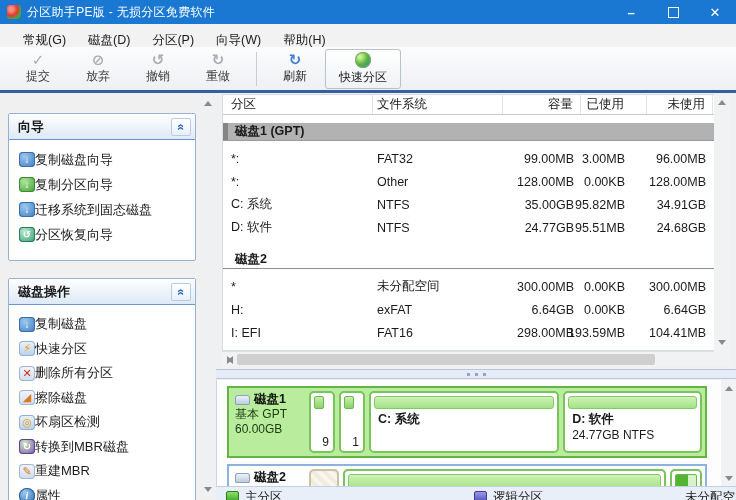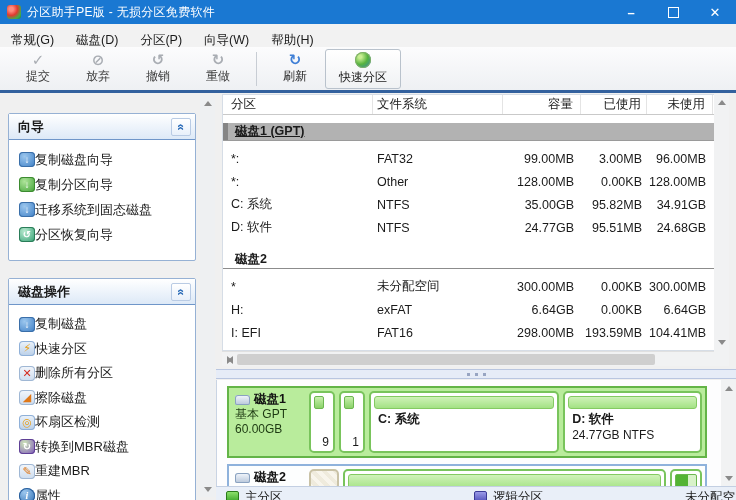--- a/index.html
+++ b/index.html
@@ -12,21 +12,21 @@
   .app-icon { width:14px; height:14px; margin:0 6px 0 7px; border-radius:3px;
     background:radial-gradient(circle at 30% 30%, #ff8a7e 15%, #e03a2f 45%, #3fae4a 75%, #2a7f35); }
   .title-text { font-size:12px; letter-spacing:.3px; }
   .win-controls { margin-left:auto; display:flex; height:100%; }
   .win-btn { width:42px; height:100%; display:flex; align-items:center; justify-content:center; color:#fff; font-size:13px; cursor:default; }
   .glyph-min::before{ content:"–"; font-weight:bold; }
   .glyph-max::before{ content:""; display:block; width:9px; height:9px; border:1px solid #fff; }
   .glyph-close::before{ content:"✕"; }
 
   
-  .menubar { position:absolute; left:0; top:24px; right:0; height:33px; background:#f2f2f2; display:flex; align-items:center; border-bottom:1px solid #eaeaea;}
+  .menubar { position:absolute; left:0; top:24px; right:0; height:33px; background:#f2f2f2; display:flex; align-items:center; border-bottom:1px solid #eaeaea;padding-left:12px;}
   .menu-item { padding:0 11px; height:100%; display:flex; align-items:center; font-size:12.5px; }
 
   
   .toolbar { position:absolute; left:0; top:47px; right:0; height:43px; background:linear-gradient(#fcfcfd,#eef0f3); display:flex; align-items:center; padding-left:8px; }
   .tool-btn { width:60px; height:40px; display:flex; flex-direction:column; align-items:center; justify-content:center; gap:1px; font-size:12px; }
   .tool-btn .t-ico { font-size:15px; line-height:15px; font-weight:bold; }
   .tb-gray .t-ico { color:#a9adb3; }
   .tb-gray { color:#3c3c3c; }
   .t-refresh { color:#3f7fd6; }
   .tool-sep { width:1px; height:34px; background:#c8cdd4; margin:0 8px; }
@@ -70,23 +70,23 @@
   .tri-left  { border-right:5px solid #8a8a8a; margin-left:-3px; }
   .tri-right { border-left:5px solid #8a8a8a; margin-right:-3px; }
 
   
   .table-area { position:absolute; left:222px; top:1px; width:492px; height:257px; background:#fff; border:1px solid #d6dde6; border-right:none; }
   .thead { display:flex; height:20px; border-bottom:1px solid #c9c9c9; align-items:center; font-size:12.5px; }
   .thead .c { border-right:1px solid #e4e4e4; height:100%; display:flex; align-items:center; }
   .c1 { width:150px; padding-left:8px; }
   .c2 { width:130px; padding-left:4px; }
   .c3 { width:78px; justify-content:flex-end; padding-right:7px; text-align:right; }
-  .c4 { width:66px; justify-content:flex-end; padding-right:5px; text-align:center; }
+  .c4 { width:66px; justify-content:flex-end; padding-right:22px; text-align:center; }
   .c5 { width:66px; justify-content:flex-end; padding-right:7px; text-align:right; }
-  .group-bar { margin-top:8px; height:18px; background:#b2b2b2; display:flex; align-items:center; font-weight:bold; font-size:12.5px; position:relative; border-bottom:1px solid #9a9a9a;text-decoration:underline; }
+  .group-bar { margin-top:8px; height:18px; background:#b2b2b2; display:flex; align-items:center; font-weight:bold; font-size:12.5px; position:relative; border-bottom:1px solid #9a9a9a; }
   .group-bar::before { content:""; position:absolute; left:0; top:0; bottom:0; width:5px; background:#858585; }
   .group-bar span { padding-left:12px; }
   .group-plain { margin-top:12px; height:18px; display:flex; align-items:center; font-weight:bold; font-size:12.5px; border-bottom:1px solid #8c8c8c; }
   .group-plain span { padding-left:12px; }
   .trow { display:flex; height:23px; align-items:center; font-size:12.5px; }
   .trow .c3,.trow .c4,.trow .c5 { display:flex; }
   .rows-pad { padding-top:6px; }
 
   
   .hscroll { position:absolute; left:222px; top:258px; width:492px; height:15px; background:#f1f2f3; border-top:1px solid #e0e0e0; }

